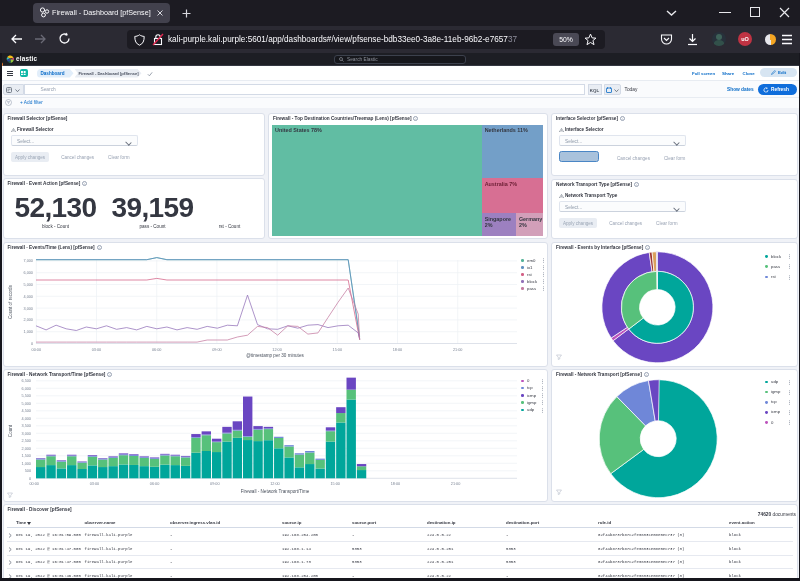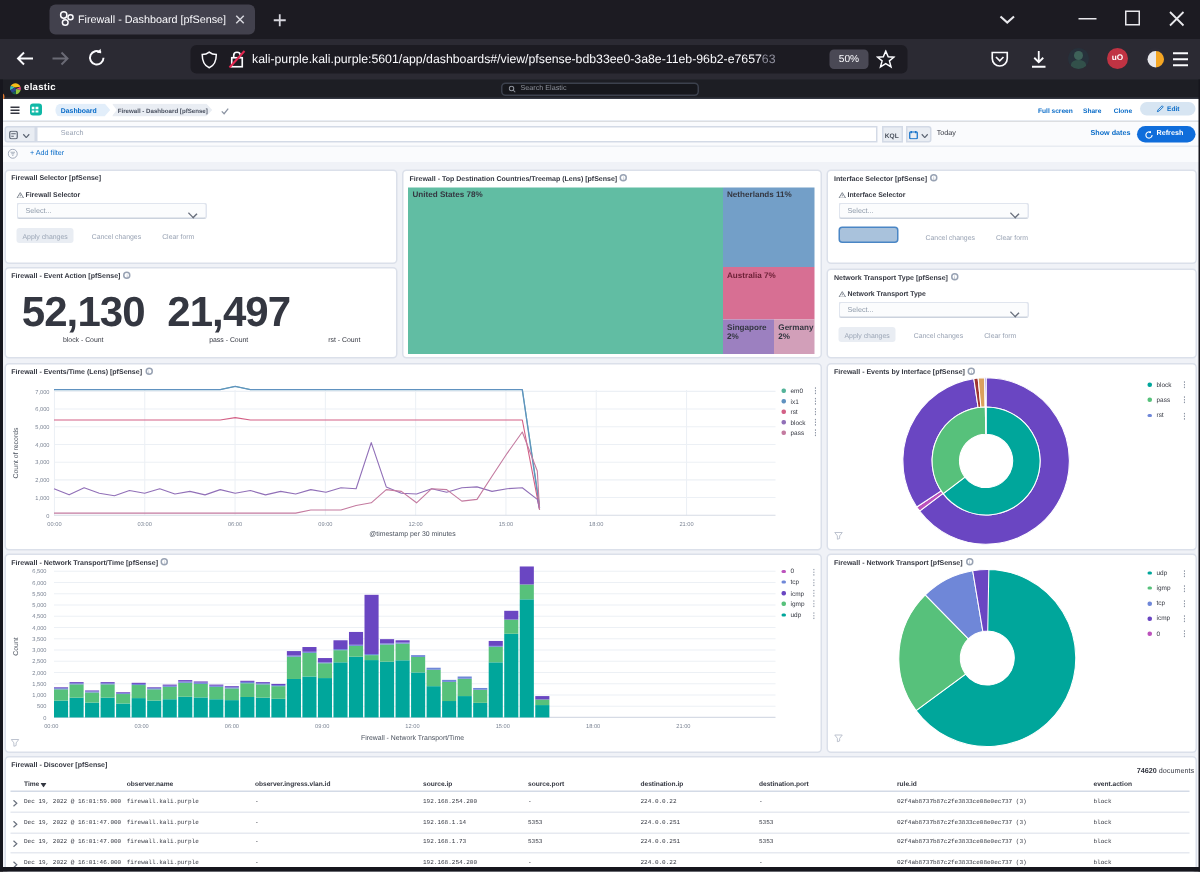--- a/index.html
+++ b/index.html
@@ -56,21 +56,21 @@
     </svg>
 <div class="abs" style="left:127px;top:30px;width:478px;height:19px;background:#1c1b22;border-radius:4px"></div>
 <svg class="abs" style="left:134px;top:34px" width="11" height="12" viewBox="0 0 11 12">
       <path d="M5.5,0.8 C7,2 9,2.4 10.2,2.4 C10.2,7 9,9.8 5.5,11.2 C2,9.8 0.8,7 0.8,2.4 C2,2.4 4,2 5.5,0.8 Z" fill="none" stroke="#fbfbfe" stroke-width="1"></path>
     </svg>
 <svg class="abs" style="left:152px;top:33px" width="12" height="13" viewBox="0 0 12 13">
 <rect x="2.5" y="5.5" width="7" height="6" fill="none" stroke="#fbfbfe" stroke-width="1.1"></rect>
 <path d="M3.8,5.5 V4 A2.2,2.2 0 0 1 8.2,4 V5.5" fill="none" stroke="#fbfbfe" stroke-width="1.1"></path>
 <path d="M1,12 L11,1" stroke="#e22850" stroke-width="1.4"></path>
     </svg>
-<div class="abs" style="left:168px;top:35px;font-size:8.2px;color:#fbfbfe;white-space:nowrap">kali-purple.kali.purple:5601/app/dashboards#/view/pfsense-bdb33ee0-3a8e-11eb-96b2-e7657<span style="color:#8f8f9d">63</span></div>
+<div class="abs" style="left:168px;top:35px;font-size:8.2px;color:#fbfbfe;white-space:nowrap">kali-purple.kali.purple:5601/app/dashboards#/view/pfsense-bdb33ee0-3a8e-11eb-96b2-e7657<span style="color:#8f8f9d">37</span></div>
 <div class="abs" style="left:553px;top:33px;width:26px;height:13px;background:#4a4955;border-radius:3px;color:#fbfbfe;font-size:6.8px;line-height:13px;text-align:center">50%</div>
 <svg class="abs" style="left:584px;top:33px" width="13" height="13" viewBox="0 0 24 24">
       <path d="M12,2 L15,9 L22,9.5 L16.5,14 L18.5,21.5 L12,17.5 L5.5,21.5 L7.5,14 L2,9.5 L9,9 Z" fill="none" stroke="#fbfbfe" stroke-width="1.8"></path>
     </svg>
 <svg class="abs" style="left:660px;top:33px" width="13" height="13" viewBox="0 0 13 13">
       <path d="M1.5,2 H11.5 V6 A5,5 0 0 1 1.5,6 Z" fill="none" stroke="#fbfbfe" stroke-width="1.1"></path>
       <path d="M4,5 L6.5,7.5 L9,5" fill="none" stroke="#fbfbfe" stroke-width="1.1"></path>
     </svg>
 <svg class="abs" style="left:686px;top:33px" width="13" height="13" viewBox="0 0 13 13">
       <path d="M6.5,1 V8 M3.5,5.5 L6.5,8.5 L9.5,5.5" fill="none" stroke="#fbfbfe" stroke-width="1.2"></path>
@@ -168,21 +168,21 @@
 <svg class="abs" style="left:11px;top:127.5px" width="5" height="4.5" viewBox="0 0 10 9">
       <path d="M5,0.8 L9.5,8.2 H0.5 Z" fill="none" stroke="#5b6472" stroke-width="1"></path>
       <path d="M5,3.4 V5.8" stroke="#5b6472" stroke-width="1"></path>
     </svg>
 <div class="sel" style="left:11px;top:135px;width:127px;height:11px">Select...</div>
 <div class="btnrow" style="left:11px;top:152px"><span class="dbtn">Apply changes</span><span class="tbtn">Cancel changes</span><span class="tbtn">Clear form</span></div>
 <div class="panel" style="left:2.5px;top:177.5px;width:262px;height:61.5px"></div>
 <div class="ptitle" style="left:7.5px;top:180.5px">Firewall - Event Action [pfSense]<span class="info">i</span></div>
 <div class="abs" style="left:-4.5px;top:198px;width:120px;text-align:center;font-size:28px;line-height:20.5px;font-weight:bold;color:#343741;letter-spacing:-0.6px">52,130</div>
 <div class="abs" style="left:15.5px;top:223.5px;width:80px;text-align:center;font-size:4.6px;color:#343741">block - Count</div>
-<div class="abs" style="left:92.5px;top:198px;width:120px;text-align:center;font-size:28px;line-height:20.5px;font-weight:bold;color:#343741;letter-spacing:-0.6px">21,497</div>
+<div class="abs" style="left:92.5px;top:198px;width:120px;text-align:center;font-size:28px;line-height:20.5px;font-weight:bold;color:#343741;letter-spacing:-0.6px">39,159</div>
 <div class="abs" style="left:112.5px;top:223.5px;width:80px;text-align:center;font-size:4.6px;color:#343741">pass - Count</div>
 <div class="abs" style="left:189.5px;top:223.5px;width:80px;text-align:center;font-size:4.6px;color:#343741">rst - Count</div>
 <div class="panel" style="left:268px;top:113px;width:279.5px;height:126px"></div>
 <div class="ptitle" style="left:273px;top:116px">Firewall - Top Destination Countries/Treemap (Lens) [pfSense]<span class="info">i</span></div>
 <div class="abs" style="left:272px;top:124.5px;width:209.5px;height:111.5px;background:#61bda3"></div>
 <div class="abs" style="left:482.2px;top:124.5px;width:61.3px;height:53px;background:#739fc8"></div>
 <div class="abs" style="left:482.2px;top:178.2px;width:61.3px;height:34.5px;background:#d76f93"></div>
 <div class="abs" style="left:482.2px;top:213.4px;width:33.5px;height:22.599999999999994px;background:#9c80c0"></div>
 <div class="abs" style="left:516.4000000000001px;top:213.4px;width:27.099999999999998px;height:22.599999999999994px;background:#d29fb9"></div>
 <div class="abs" style="left:275px;top:127.0px;font-size:5.4px;font-weight:bold;color:#343741">United States 78%</div>

